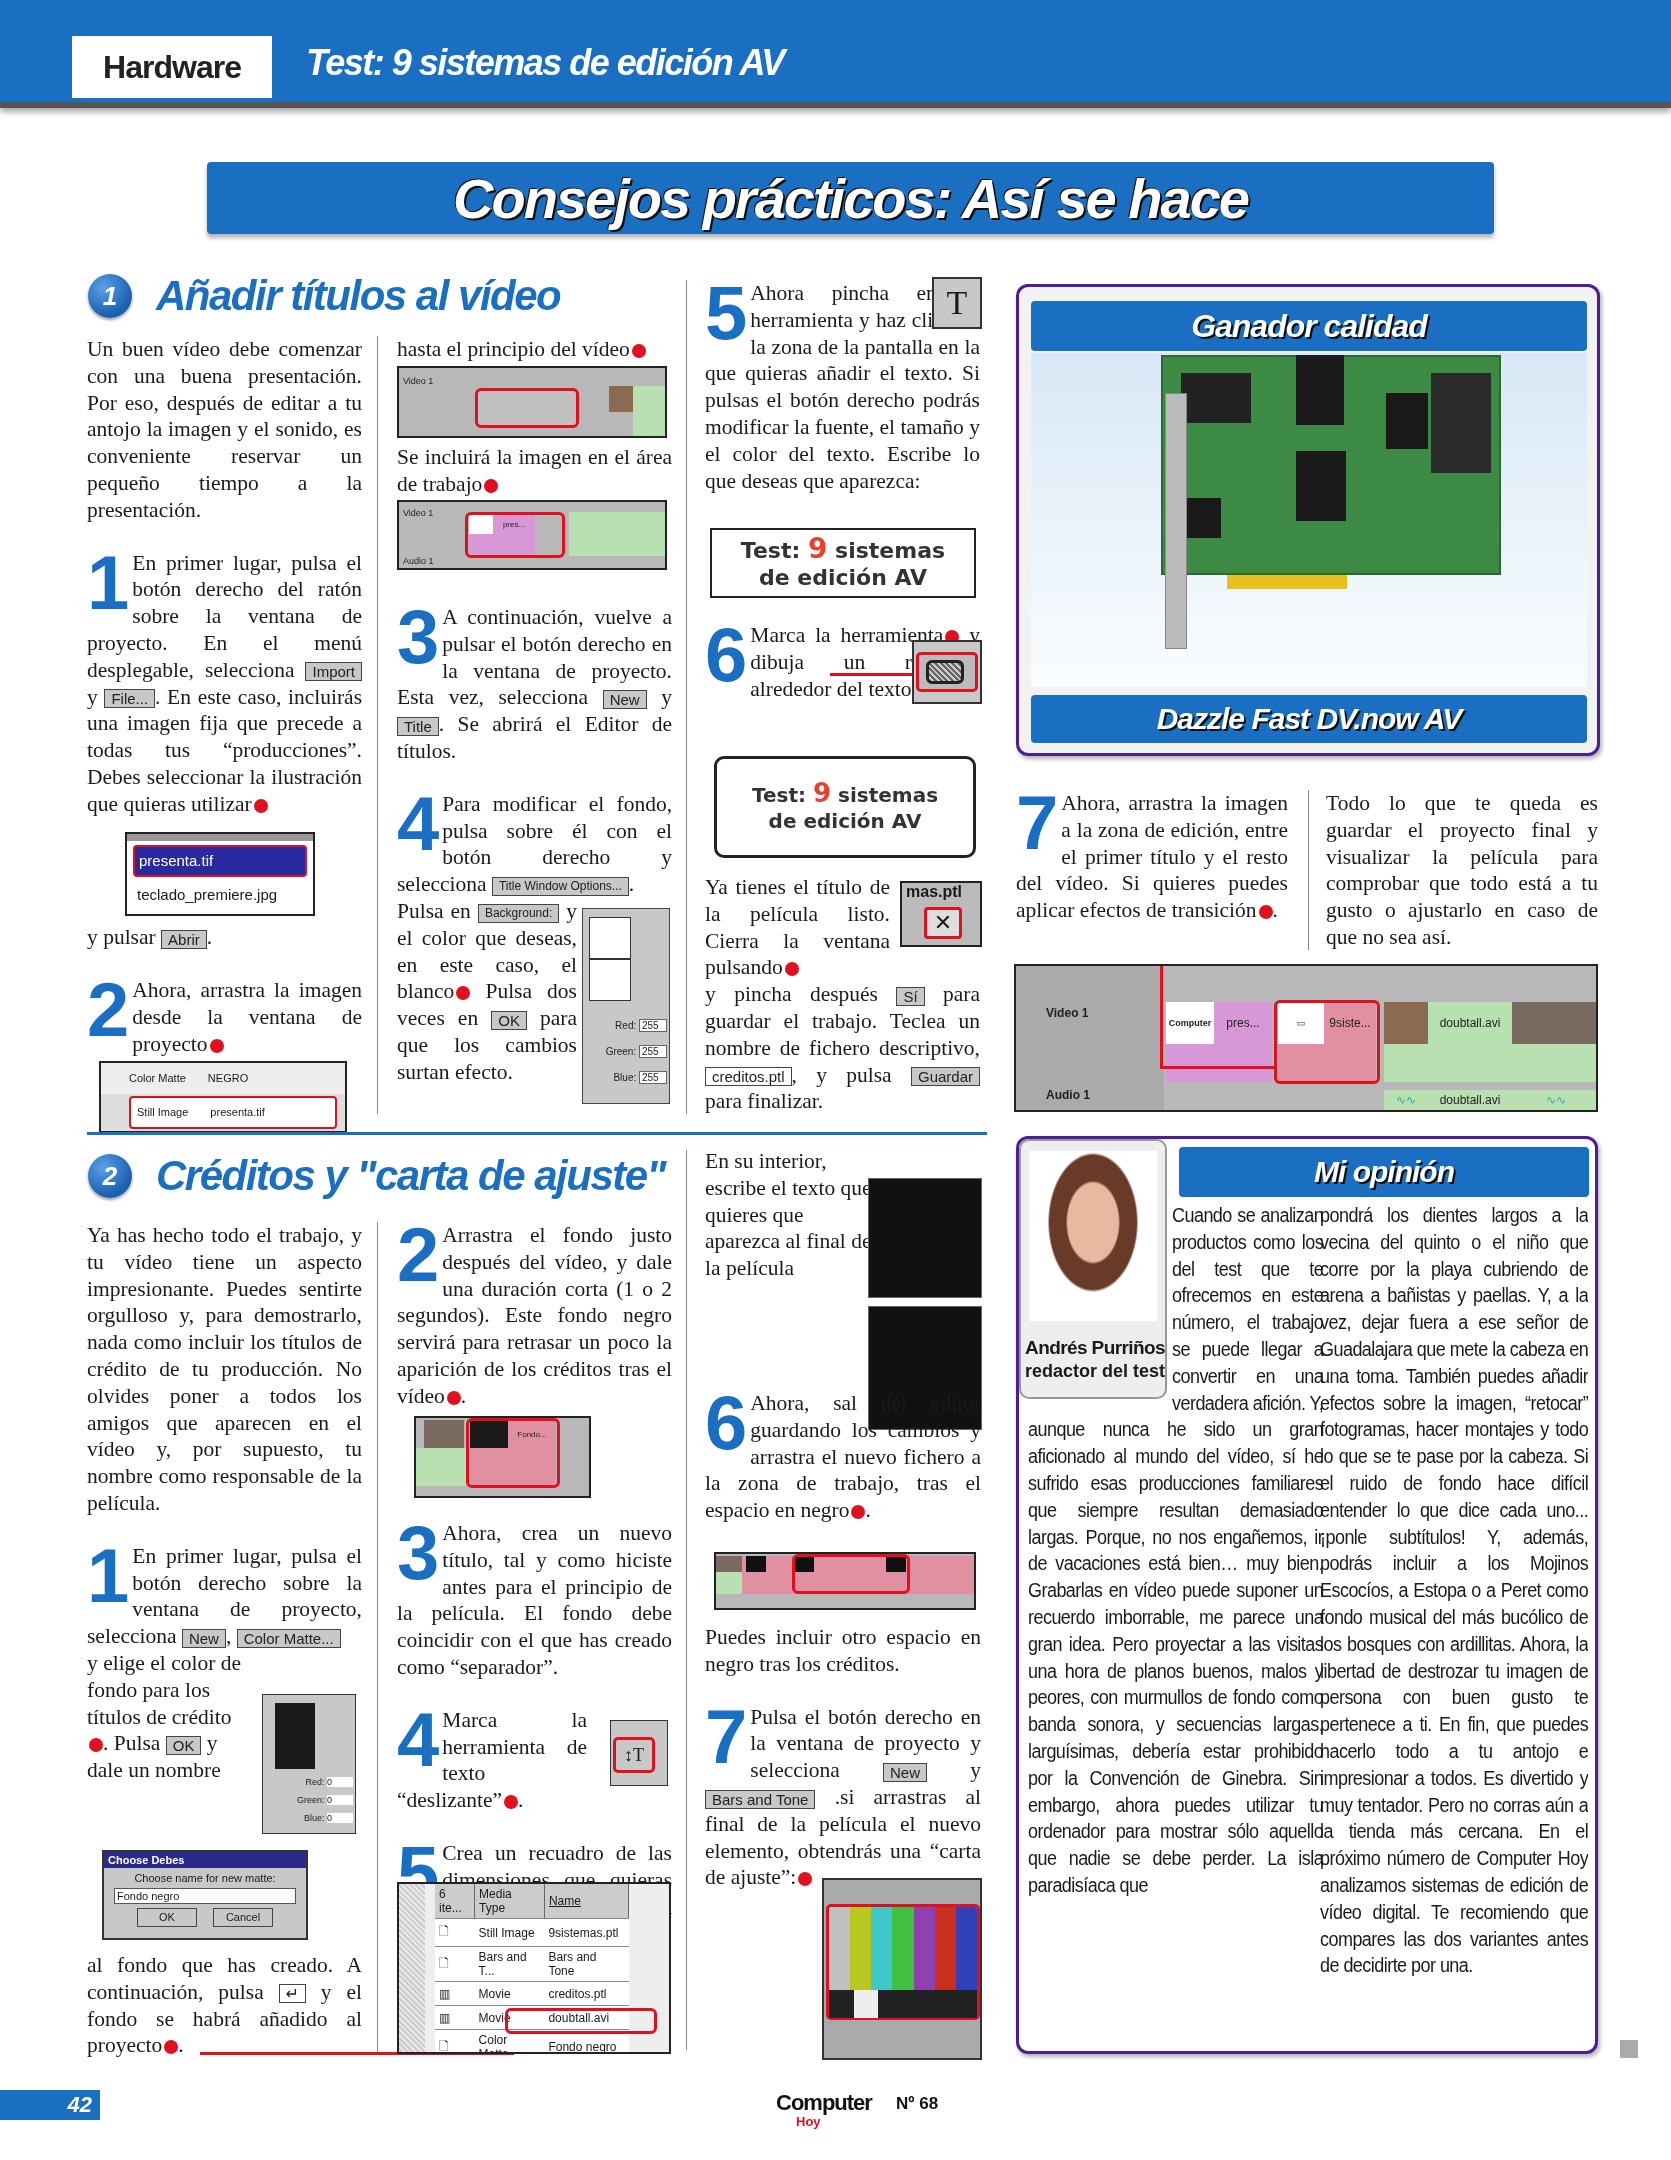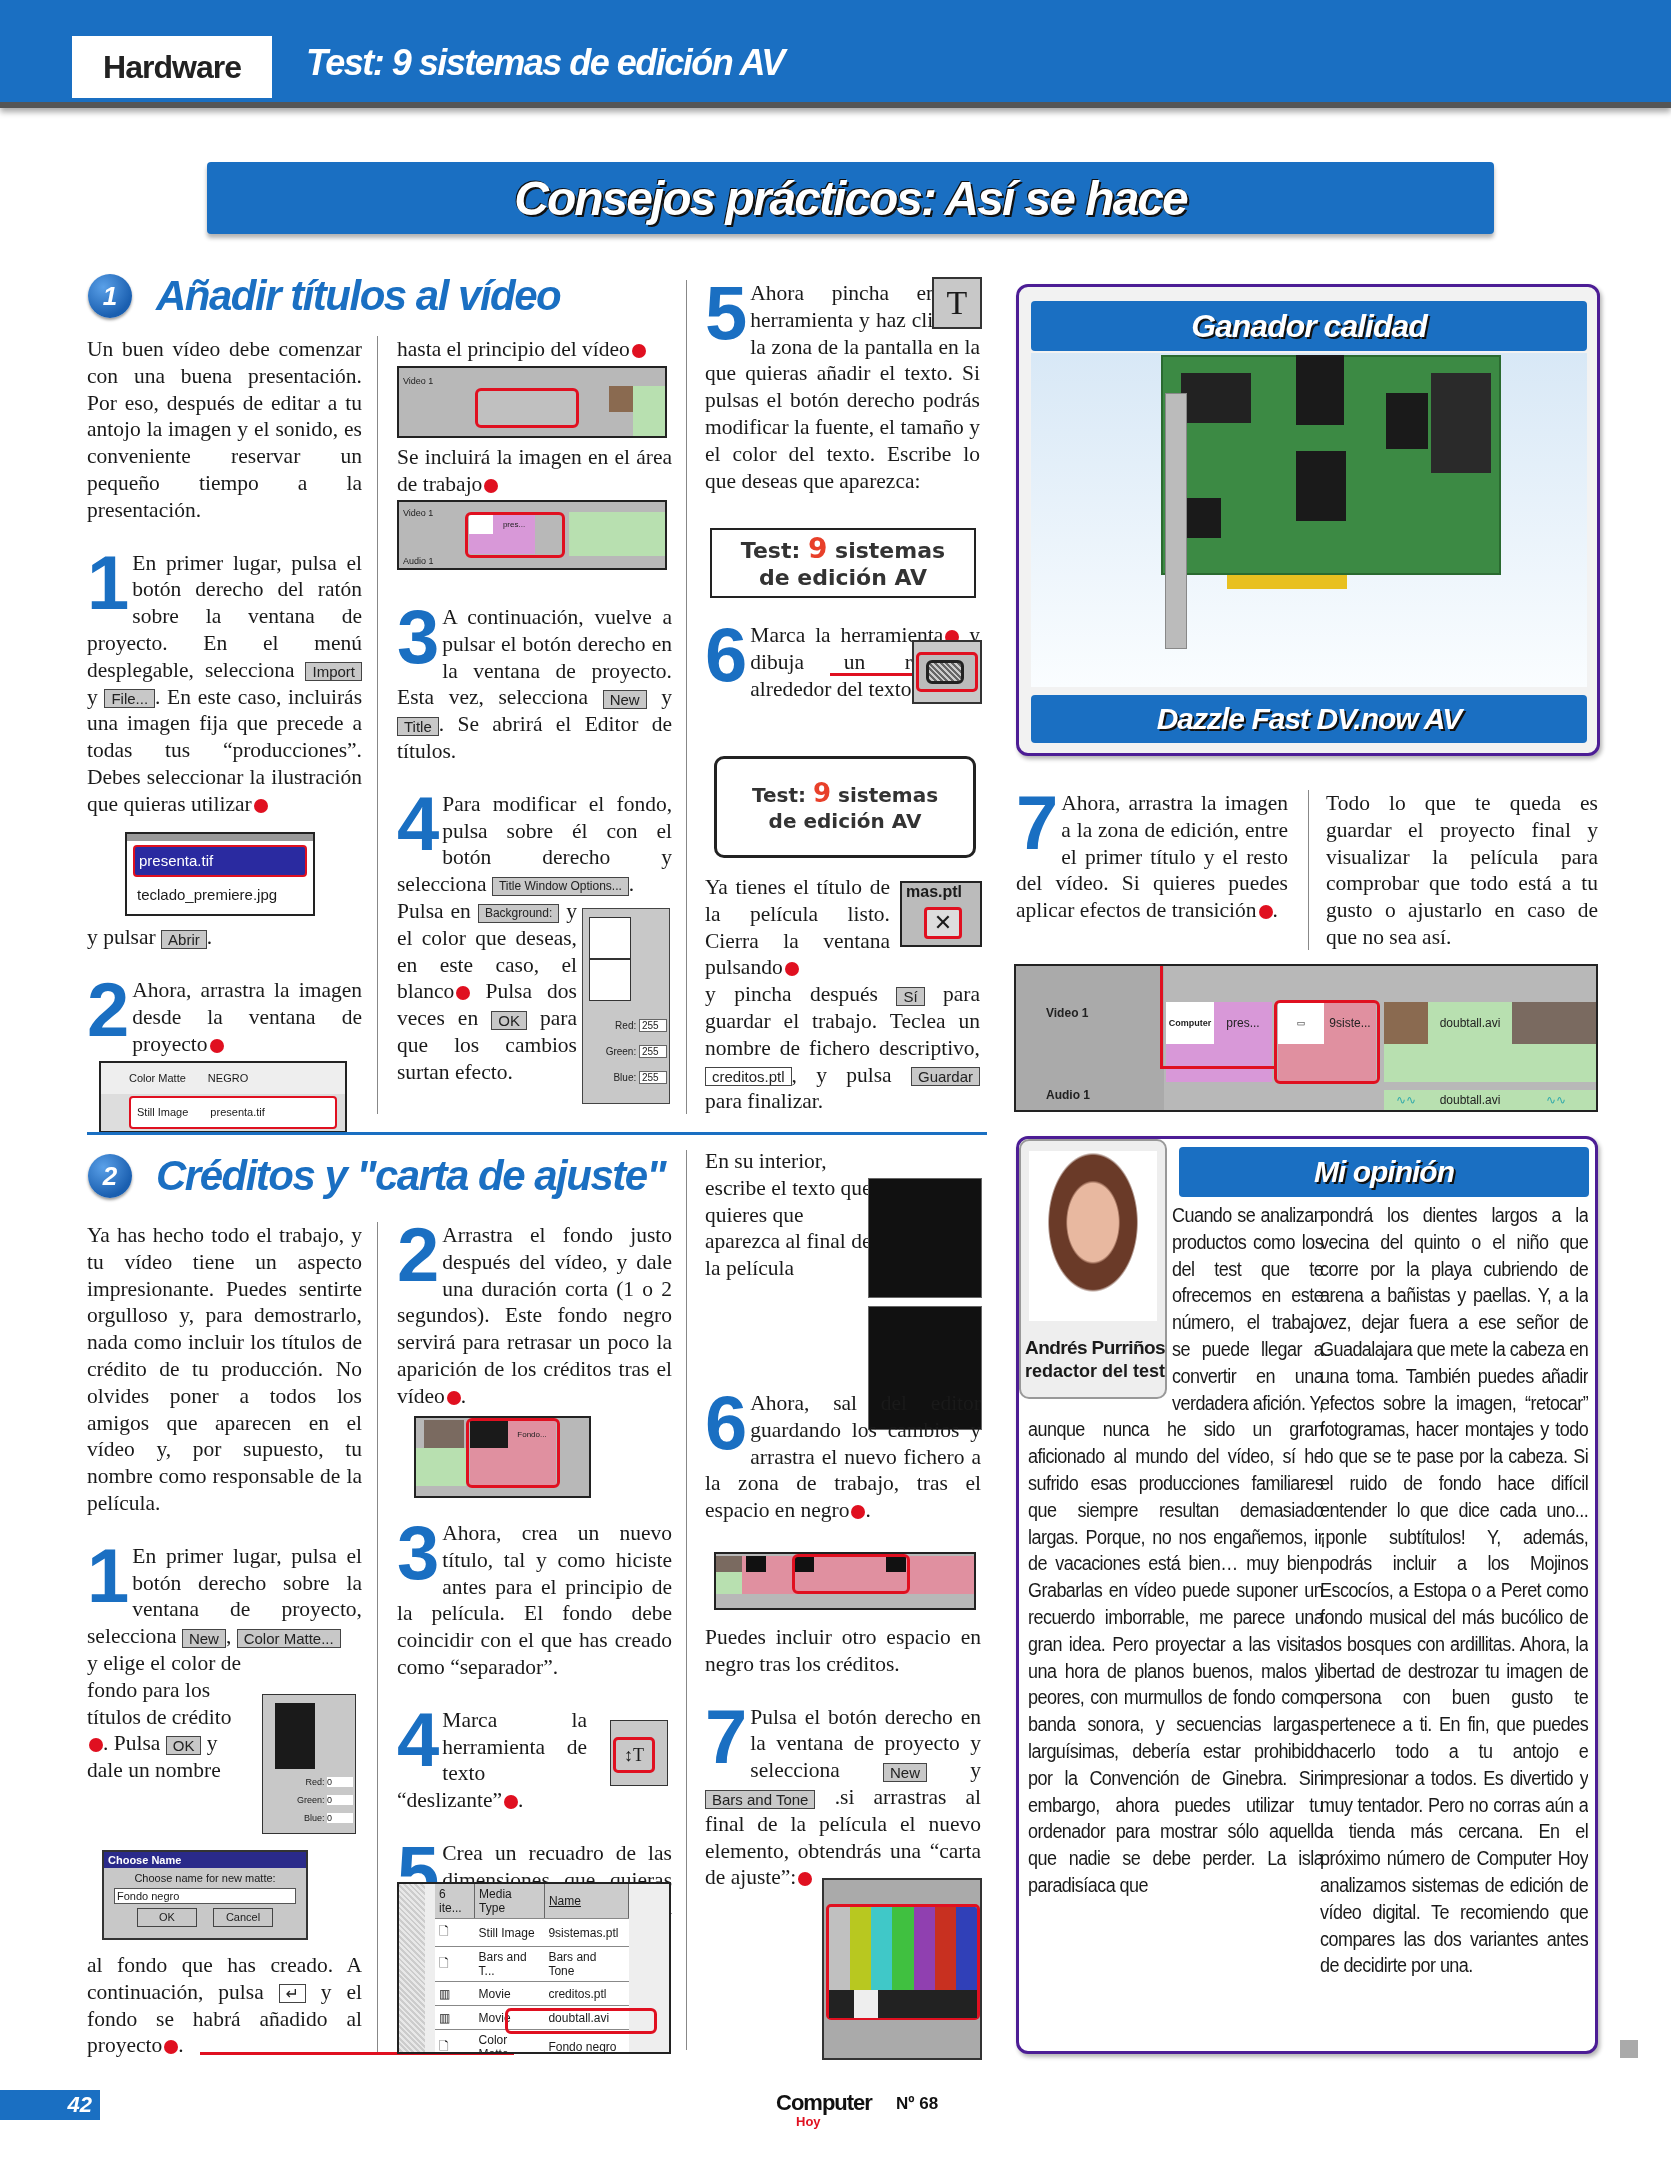--- a/index.html
+++ b/index.html
@@ -2,21 +2,21 @@
 <html><head>
 <meta charset="utf-8">
 <style>
 *{box-sizing:border-box;margin:0;padding:0}
 body{width:1671px;height:2160px;background:#fff;position:relative;font-family:"Liberation Serif",serif;color:#1a1a1a;overflow:hidden}
 .abs{position:absolute}
 .topbar{left:0;top:0;width:1671px;height:108px;background:#1a6fc2;border-bottom:6px solid #555;box-shadow:0 4px 6px rgba(0,0,0,.35)}
 .hw-box{left:72px;top:36px;width:200px;height:62px;background:#fff;display:flex;align-items:center;justify-content:center;font-family:"Liberation Sans",sans-serif;font-weight:bold;font-size:32px;color:#222;letter-spacing:-1px}
 .top-title{left:306px;top:42px;font-family:"Liberation Sans",sans-serif;font-weight:bold;font-style:italic;font-size:36px;color:#fff;letter-spacing:-1.5px}
 .banner{left:207px;top:162px;width:1287px;height:72px;background:#1a6fc2;border-radius:4px;box-shadow:0 4px 4px rgba(0,0,0,.3);display:flex;align-items:center;justify-content:center}
-.banner span{font-family:"Liberation Sans",sans-serif;font-weight:bold;font-style:italic;font-size:48px;color:#fff;letter-spacing:-2px;text-shadow:2px 2px 0 #111,-1px -1px 0 #111}
+.banner span{font-family:"Liberation Sans",sans-serif;font-weight:bold;font-style:italic;font-size:56px;color:#fff;letter-spacing:-2px;text-shadow:2px 2px 0 #111,-1px -1px 0 #111}
 .sec-head{display:flex;align-items:center;gap:24px}
 .sec-num{width:44px;height:44px;border-radius:50%;background:radial-gradient(circle at 35% 30%,#5aa0e8,#1a5fb0 70%);color:#fff;font-family:"Liberation Sans",sans-serif;font-weight:bold;font-style:italic;font-size:26px;display:flex;align-items:center;justify-content:center;box-shadow:0 2px 3px rgba(0,0,0,.4)}
 .sec-title{font-family:"Liberation Sans",sans-serif;font-weight:bold;font-style:italic;font-size:42px;color:#1a6fc2;letter-spacing:-1.5px}
 .col{font-size:21.5px;line-height:26.8px;text-align:justify;hyphens:none}
 .col p{margin-bottom:0}
 .gap{height:26px}
 .big{float:left;font-family:"Liberation Sans",sans-serif;font-weight:bold;font-size:76px;line-height:58px;color:#1a6fc2;margin:4px 6px 0 0;letter-spacing:-3px}
 .btn{display:inline-block;background:#c8c8c8;border:1px solid #444;font-family:"Liberation Sans",sans-serif;font-size:15px;line-height:17px;padding:0 6px;vertical-align:middle;color:#222}
 .dot{display:inline-block;width:14px;height:14px;border-radius:50%;background:#e01020;vertical-align:middle;margin-left:2px}
 .vline{width:1px;background:#888}
@@ -207,21 +207,21 @@
       <p style="text-align:left"><span>y elige el color de fondo para los títulos de crédito</span><span class="dot"></span>. <span>Pulsa</span> <span class="btn">OK</span> <span>y dale un nombre</span></p>
     </div>
 </div>
 <div class="abs" style="left:262px;top:1694px;width:94px;height:140px;background:#c8c8c8;border:1px solid #333">
   <div style="position:absolute;left:12px;top:8px;width:40px;height:66px;background:#1a1a1a"></div>
   <div class="clip" style="left:10px;top:82px;width:80px;justify-content:flex-end;font-size:9px"><span>Red:</span>&nbsp;<span style="background:#fff;width:26px">0</span></div>
   <div class="clip" style="left:10px;top:100px;width:80px;justify-content:flex-end;font-size:9px"><span>Green:</span>&nbsp;<span style="background:#fff;width:26px">0</span></div>
   <div class="clip" style="left:10px;top:118px;width:80px;justify-content:flex-end;font-size:9px"><span>Blue:</span>&nbsp;<span style="background:#fff;width:26px">0</span></div>
 </div>
 <div class="abs" style="left:102px;top:1850px;width:206px;height:90px;background:#c8c8c8;border:2px solid #333;font-family:'Liberation Sans',sans-serif;font-size:11px">
-  <div style="background:#2a2a8a;color:#fff;font-weight:bold;padding:2px 4px">Choose Name</div>
+  <div style="background:#2a2a8a;color:#fff;font-weight:bold;padding:2px 4px">Choose Debes</div>
   <div style="text-align:center;margin-top:4px">Choose name for new matte:</div>
   <div style="margin:4px 10px;background:#fff;border:1px solid #555;padding:1px 2px">Fondo negro</div>
   <div style="display:flex;gap:16px;justify-content:center;margin-top:4px">
     <span class="btn" style="width:60px;text-align:center;font-size:11px">OK</span>
     <span class="btn" style="width:60px;text-align:center;font-size:11px">Cancel</span>
   </div>
 </div>
 <div class="abs col" style="left:87px;top:1952px;width:275px">
   <p><span>al fondo que has creado. A continuación, pulsa</span> <span class="btn" style="background:#fff;font-size:16px">↵</span> <span>y el fondo se habrá añadido al proyecto</span><span class="dot"></span>.</p>
 </div>

